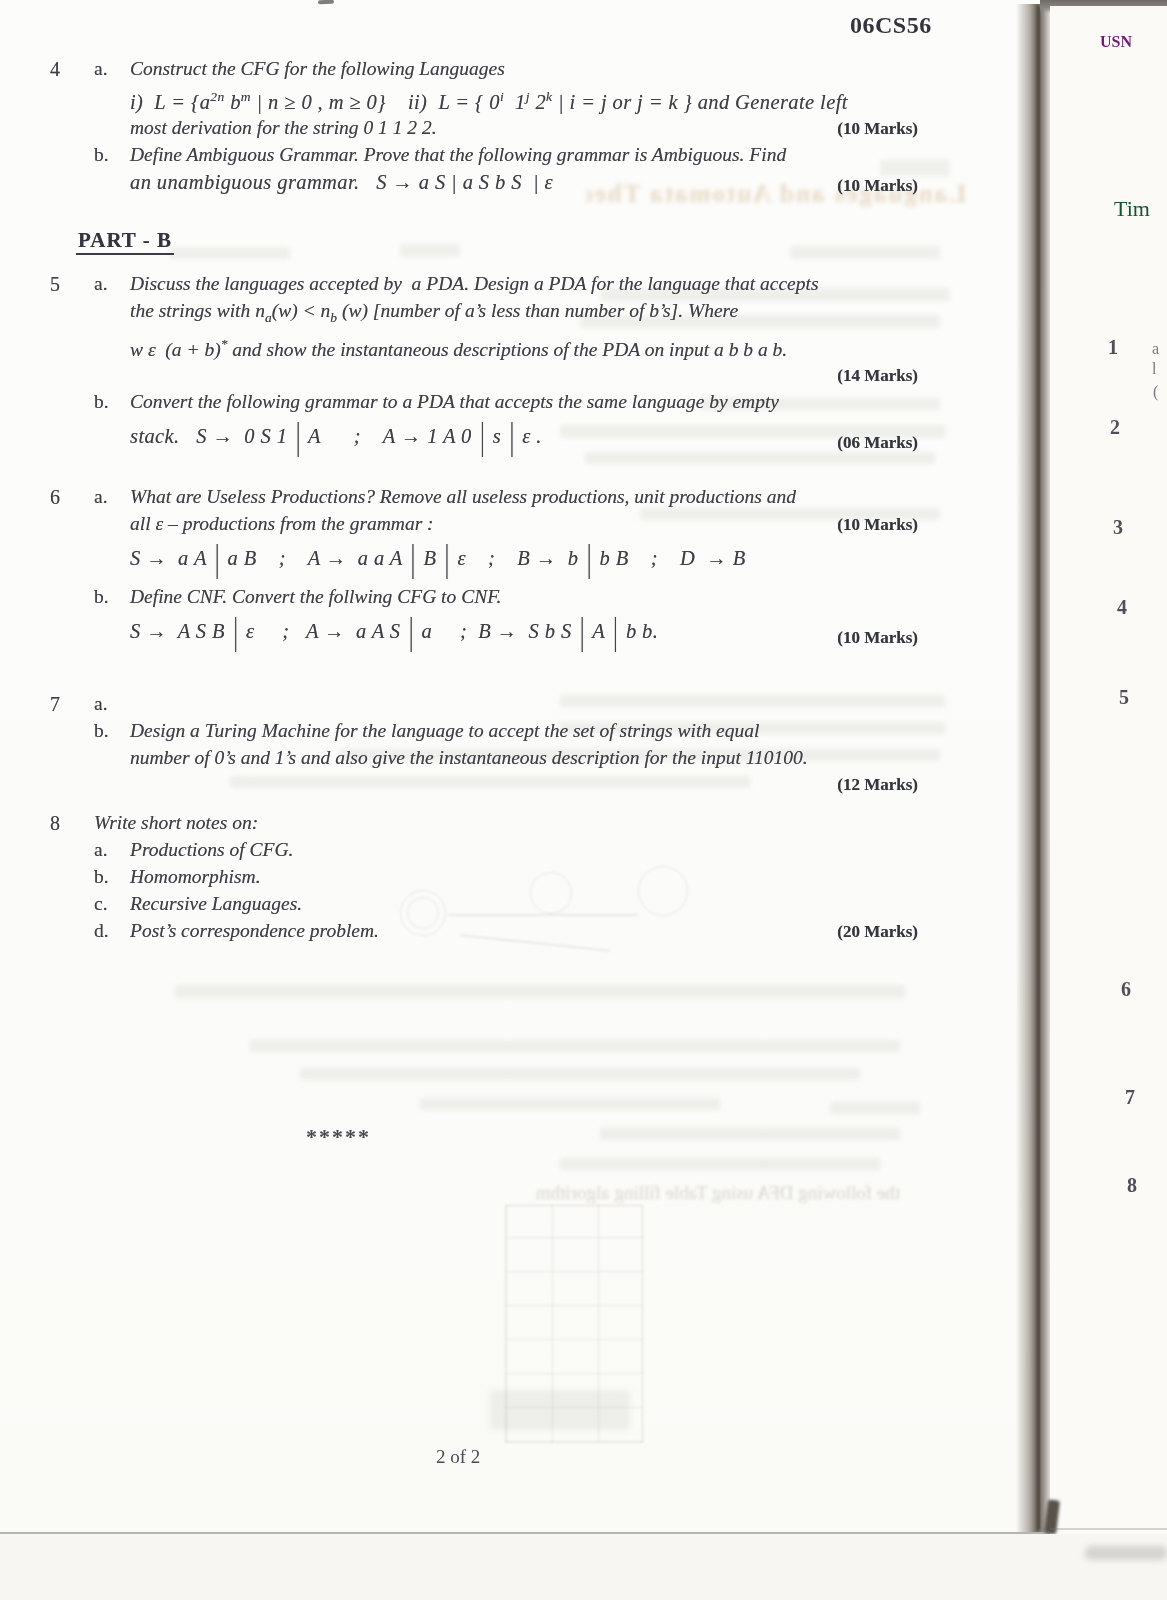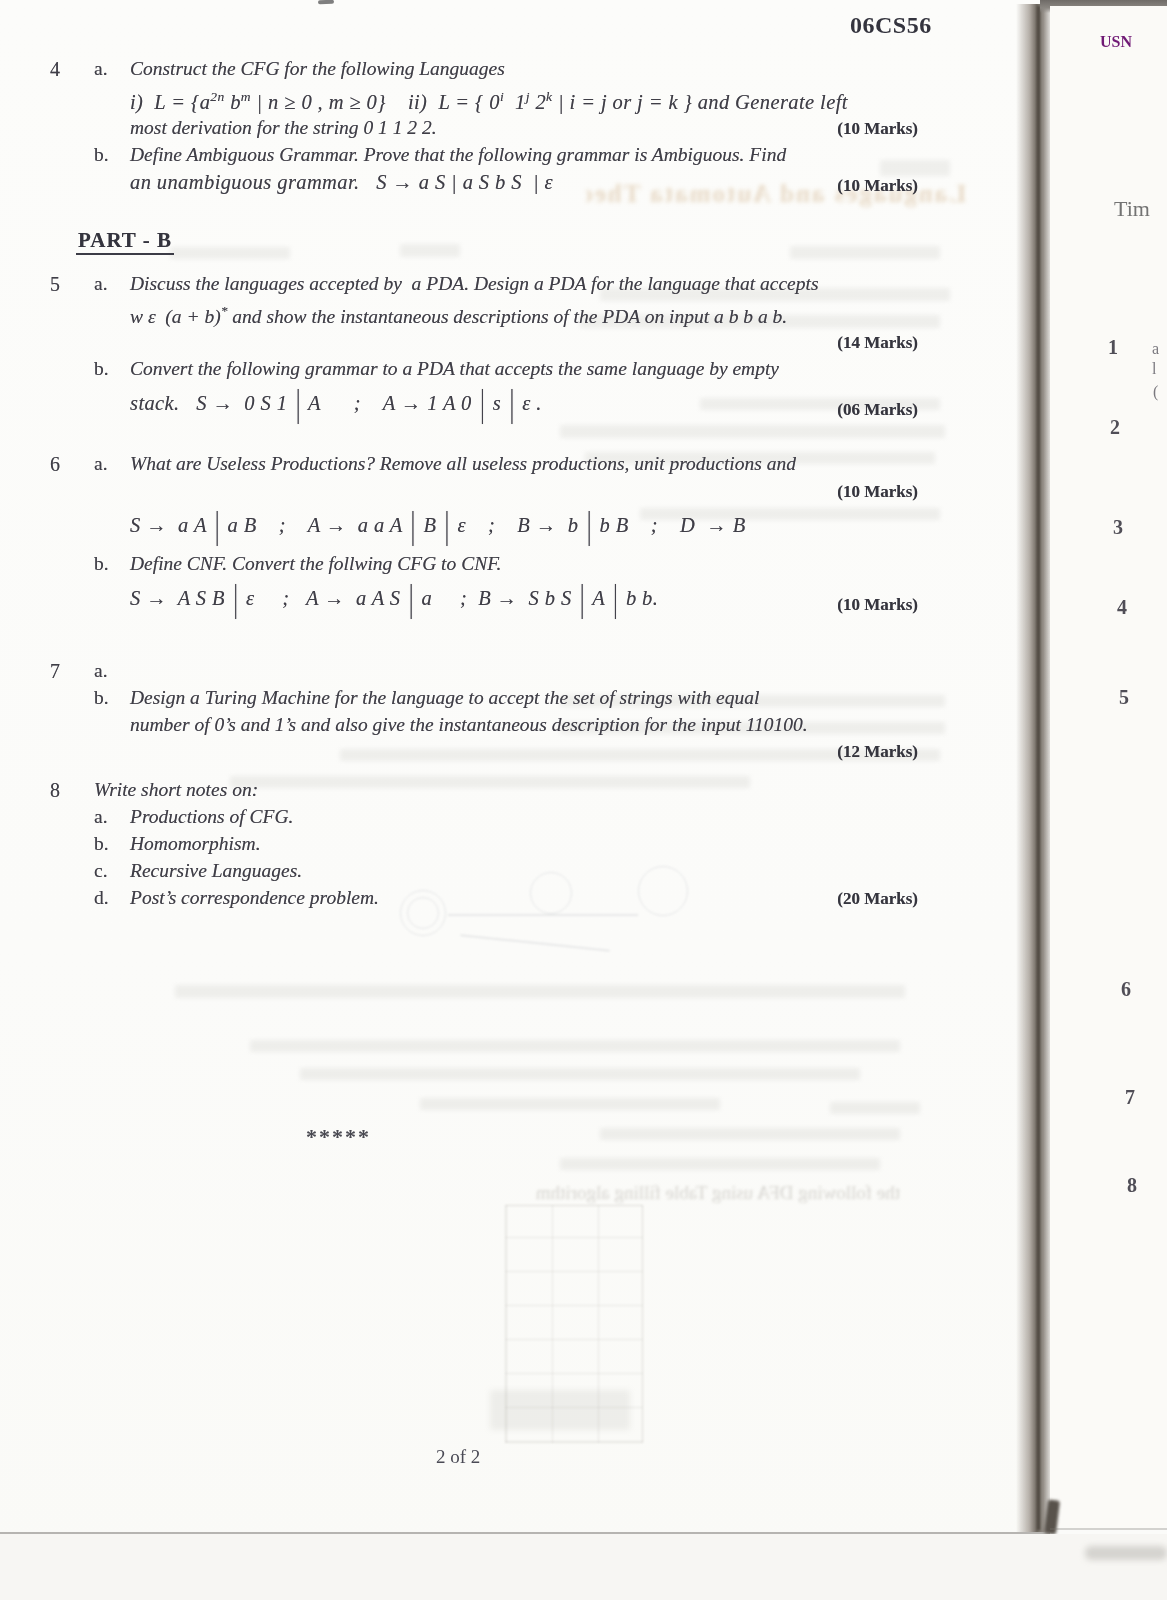--- a/index.html
+++ b/index.html
@@ -70,21 +70,21 @@
   .edge-core { position:absolute; left:1037px; top:6px; width:3px; height:1524px;
     background:#4d473f; filter:blur(0.8px); }
   .corner-dark { position:absolute; left:1040px; top:0; width:127px; height:13px;
     background:linear-gradient(180deg,#6f6b67 0%, #8a8681 60%, rgba(170,166,160,0) 100%); }
 
   
   .side-sheet { position:absolute; left:1050px; top:6px; width:117px; height:1522px;
     background:#fbfaf7; }
   .side-sheet .usn { position:absolute; left:50px; top:27px; font-size:16px; font-weight:bold;
     color:#701a75; }
-  .side-sheet .tim { position:absolute; left:64px; top:190px; font-size:22px; color:#737373; }
+  .side-sheet .tim { position:absolute; left:64px; top:190px; font-size:22px; color:#14532d; }
   .side-num { position:absolute; font-size:20px; color:#504e57; font-weight:600; }
   .side-frag { position:absolute; font-size:16px; color:#5a5861; opacity:.8; }
 
   
   .bottom-line { position:absolute; left:0; top:1532px; width:1050px; height:2px;
     background:rgba(100,95,90,0.45); filter:blur(0.4px); }
   .bottom-line2 { position:absolute; left:1050px; top:1528px; width:117px; height:2px;
     background:rgba(120,115,110,0.30); }
   .below-area { position:absolute; left:0; top:1534px; width:1167px; height:66px;
     background:#f7f6f3; }
@@ -171,20 +171,25 @@
       </div>
 
       <div class="row sp12">
         <span class="qnum">5</span>
         <span class="plabel">a.</span>
         <span class="qtext">Discuss the languages accepted by  a PDA. Design a PDA for the language that accepts</span>
       </div>
       <div class="row" style="min-height:29px;">
         <span class="qnum"></span>
           <span class="plabel"></span>
+        <span class="qtext"><span class="seg-n">the strings with n</span><span class="seg-sub">a</span><span class="seg-n">(w) &lt; n</span><span class="seg-sub">b</span><span class="seg-n"> (w) [number of a’s less than number of b’s]. Where</span></span>
+      </div>
+      <div class="row" style="min-height:29px;">
+        <span class="qnum"></span>
+          <span class="plabel"></span>
         <span class="qtext"><span class="seg-n">w ε  (a + b)</span><span class="seg-sup">*</span><span class="seg-n"> and show the instantaneous descriptions of the PDA on input a b b a b.</span></span>
       </div>
       <div class="row marksrow">
         <span class="qnum"></span>
           <span class="plabel"></span>
           <span class="qtext"></span>
         <span class="marks">(14 Marks)</span>
       </div>
       <div class="row">
         <span class="qnum"></span>
@@ -199,20 +204,21 @@
       </div>
 
       <div class="row sp28">
         <span class="qnum">6</span>
         <span class="plabel">a.</span>
         <span class="qtext">What are Useless Productions? Remove all useless productions, unit productions and</span>
       </div>
       <div class="row">
         <span class="qnum"></span>
           <span class="plabel"></span>
+        <span class="qtext">all ε – productions from the grammar :</span>
         <span class="marks">(10 Marks)</span>
       </div>
       <div class="row mrow">
         <span class="qnum"></span>
           <span class="plabel"></span>
         <span class="qtext math"><span class="seg-n">S →  a A </span><span class="seg-bar">|</span><span class="seg-n"> a B    ;    A →  a a A </span><span class="seg-bar">|</span><span class="seg-n"> B </span><span class="seg-bar">|</span><span class="seg-n"> ε    ;    B →  b </span><span class="seg-bar">|</span><span class="seg-n"> b B    ;    D  → B</span></span>
       </div>
       <div class="row sp6">
         <span class="qnum"></span>
         <span class="plabel">b.</span>

